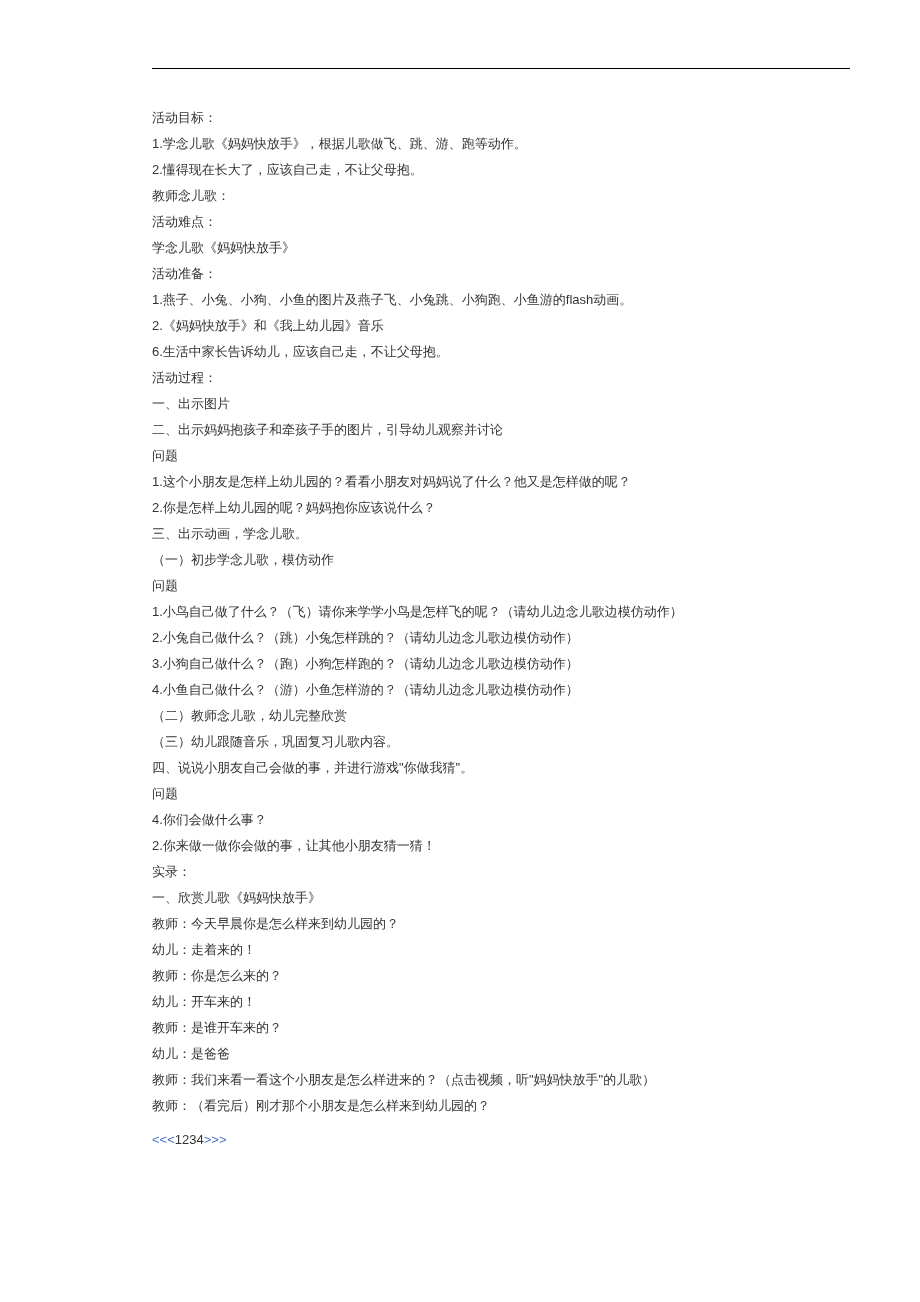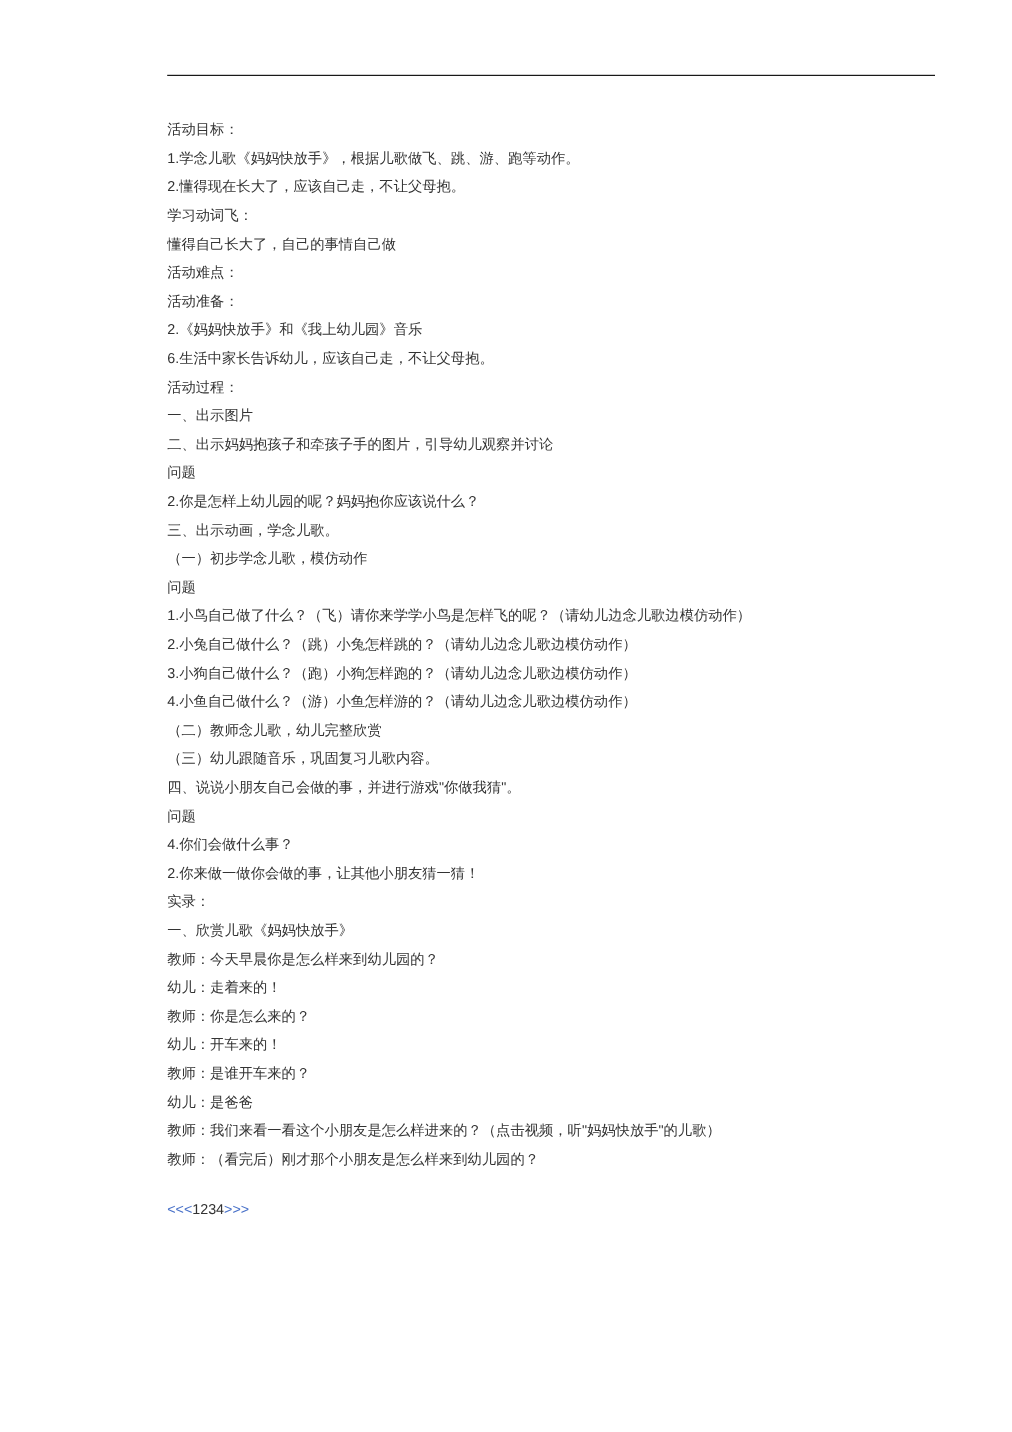--- a/index.html
+++ b/index.html
@@ -20,21 +20,21 @@
   .rule {
     border: none;
     border-top: 1px solid #000000;
     margin: 0 0 36px 0;
   }
   .content p {
     margin: 0;
     padding: 0;
   }
   .pagination {
-    margin-top: 20px;
+    margin-top: 8px;
   }
   .pagination span {
     color: #333333;
   }
   .pagination .arrows {
     color: #4a72c9;
   }
   .pagination .nums {
     color: #333333;
     letter-spacing: 0;
@@ -42,30 +42,32 @@
 </style>
 </head>
 <body>
 
 <div class="page">
   <hr class="rule">
   <div class="content" id="content">
       <p>活动目标：</p>
       <p>1.学念儿歌《妈妈快放手》，根据儿歌做飞、跳、游、跑等动作。</p>
       <p>2.懂得现在长大了，应该自己走，不让父母抱。</p>
-      <p>学习动词飞：</p>
-      <p>懂得自己长大了，自己的事情自己做</p>
+      <p>教师念儿歌：</p>
       <p>活动难点：</p>
+      <p>学念儿歌《妈妈快放手》</p>
       <p>活动准备：</p>
+      <p>1.燕子、小兔、小狗、小鱼的图片及燕子飞、小兔跳、小狗跑、小鱼游的flash动画。</p>
       <p>2.《妈妈快放手》和《我上幼儿园》音乐</p>
       <p>6.生活中家长告诉幼儿，应该自己走，不让父母抱。</p>
       <p>活动过程：</p>
       <p>一、出示图片</p>
       <p>二、出示妈妈抱孩子和牵孩子手的图片，引导幼儿观察并讨论</p>
       <p>问题</p>
+      <p>1.这个小朋友是怎样上幼儿园的？看看小朋友对妈妈说了什么？他又是怎样做的呢？</p>
       <p>2.你是怎样上幼儿园的呢？妈妈抱你应该说什么？</p>
       <p>三、出示动画，学念儿歌。</p>
       <p>（一）初步学念儿歌，模仿动作</p>
       <p>问题</p>
       <p>1.小鸟自己做了什么？（飞）请你来学学小鸟是怎样飞的呢？（请幼儿边念儿歌边模仿动作）</p>
       <p>2.小兔自己做什么？（跳）小兔怎样跳的？（请幼儿边念儿歌边模仿动作）</p>
       <p>3.小狗自己做什么？（跑）小狗怎样跑的？（请幼儿边念儿歌边模仿动作）</p>
       <p>4.小鱼自己做什么？（游）小鱼怎样游的？（请幼儿边念儿歌边模仿动作）</p>
       <p>（二）教师念儿歌，幼儿完整欣赏</p>
       <p>（三）幼儿跟随音乐，巩固复习儿歌内容。</p>

